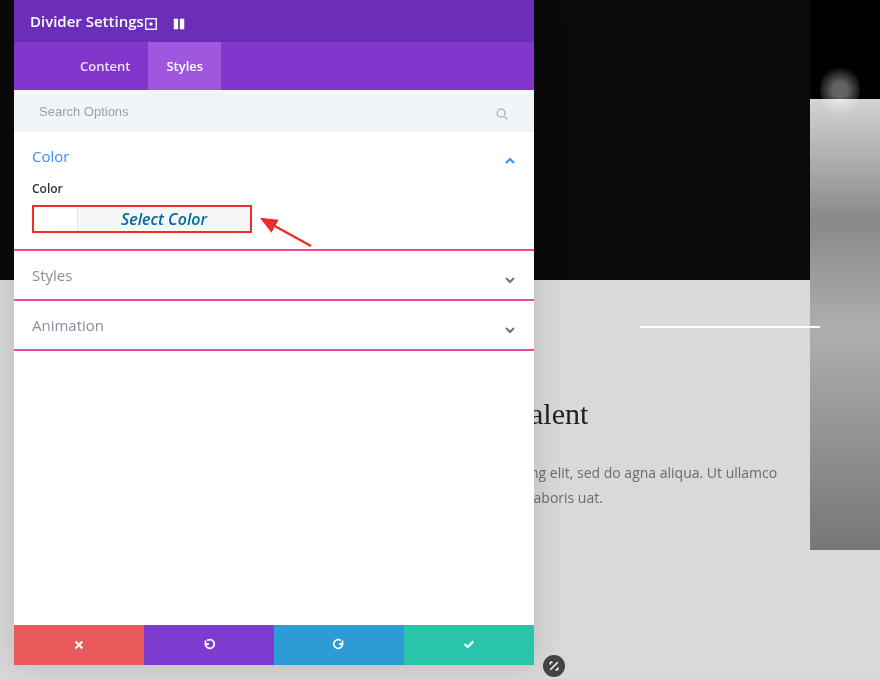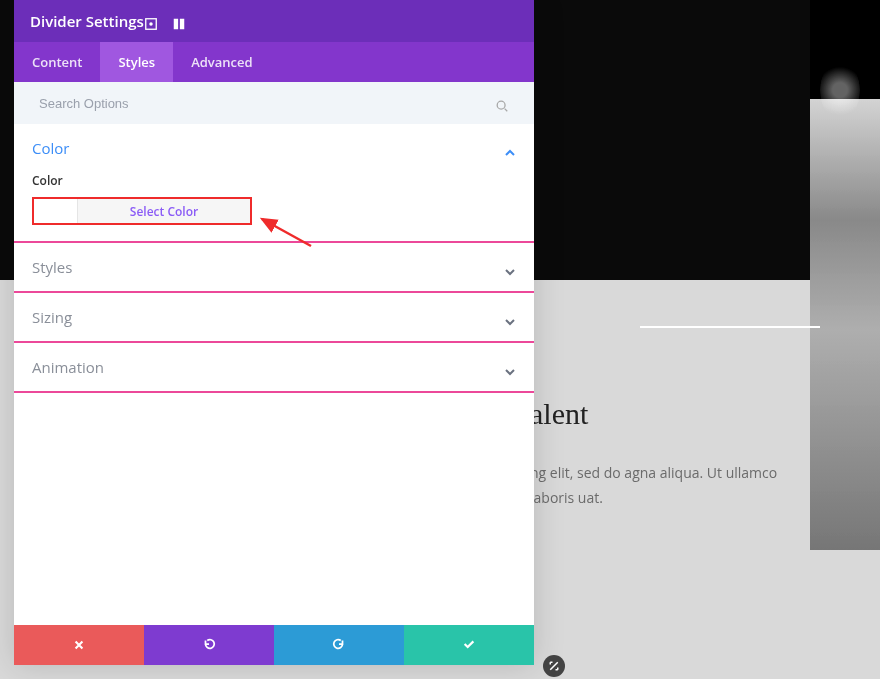--- a/index.html
+++ b/index.html
@@ -132,21 +132,22 @@
     .hdr-icon {
       width: 14px;
       height: 14px;
       color: #fff;
       cursor: pointer;
     }
 
     .tabs {
       background: #8336CC;
       display: flex;
-      height: 40px;
+      height: 48px;
+      padding-left: 48px;
     }
     .tab {
       padding: 0 18px;
       display: flex;
       align-items: center;
       font-size: 13px;
       color: rgba(255,255,255,0.85);
       font-weight: 600;
       cursor: pointer;
     }
@@ -227,24 +228,25 @@
     .color-swatch {
       width: 44px;
       background: #fff;
       border-right: 1px solid #e5e5e5;
     }
     .color-select-label {
       flex: 1;
       display: flex;
       align-items: center;
       justify-content: center;
-      font-size: 12px;
-      color: #8b5cf6;
+      font-size: 16px;
+      color: #0369a1;
       font-weight: 600;
       background: #f6f6f6;
+      font-style: italic;
     }
 
     
     .annotation-arrow {
       position: absolute;
       top: 215px;
       left: 256px;
       width: 58px;
       height: 34px;
       z-index: 20;
@@ -303,21 +305,20 @@
           <rect x="2" y="2" width="5" height="12"></rect>
             <rect x="9" y="2" width="5" height="12"></rect>
         </svg>
       </span>
     </div>
   </div>
 
   <div class="tabs">
     <div class="tab">Content</div>
     <div class="tab active">Styles</div>
-    <div class="tab">Advanced</div>
   </div>
 
   <div class="search-bar">
     <input class="search-input" placeholder="Search Options" style="">
     <span class="search-icon-circle">
       <svg viewBox="0 0 16 16" width="14" height="14" fill="none" stroke="currentColor" stroke-width="1.5">
         <circle cx="7" cy="7" r="4.5"></circle>
           <path d="M11 11 L14 14"></path>
       </svg>
     </span>
@@ -347,30 +348,20 @@
       <div class="section-header">
         <div class="section-title">Styles</div>
         <span class="chevron">
           <svg viewBox="0 0 12 12" width="12" height="12" fill="none" stroke="currentColor" stroke-width="2">
               <path d="M2 4 L6 8 L10 4"></path>
             </svg>
         </span>
       </div>
     </div>
 
-    <div class="section">
-      <div class="section-header">
-        <div class="section-title">Sizing</div>
-        <span class="chevron">
-          <svg viewBox="0 0 12 12" width="12" height="12" fill="none" stroke="currentColor" stroke-width="2">
-              <path d="M2 4 L6 8 L10 4"></path>
-            </svg>
-        </span>
-      </div>
-    </div>
 
 
     <div class="section">
       <div class="section-header">
         <div class="section-title">Animation</div>
         <span class="chevron">
           <svg viewBox="0 0 12 12" width="12" height="12" fill="none" stroke="currentColor" stroke-width="2">
               <path d="M2 4 L6 8 L10 4"></path>
             </svg>
         </span>

